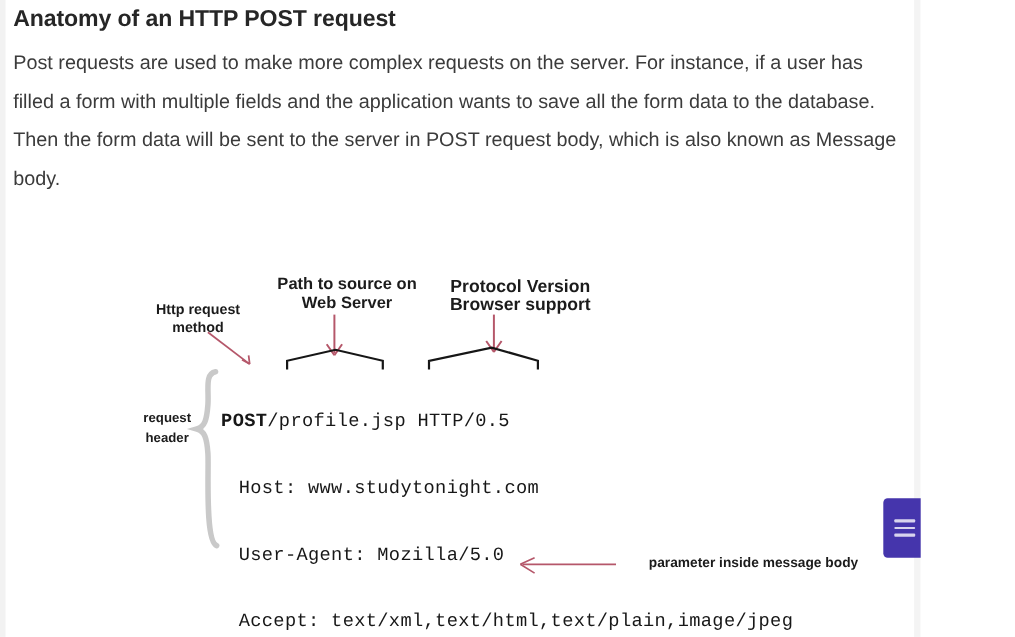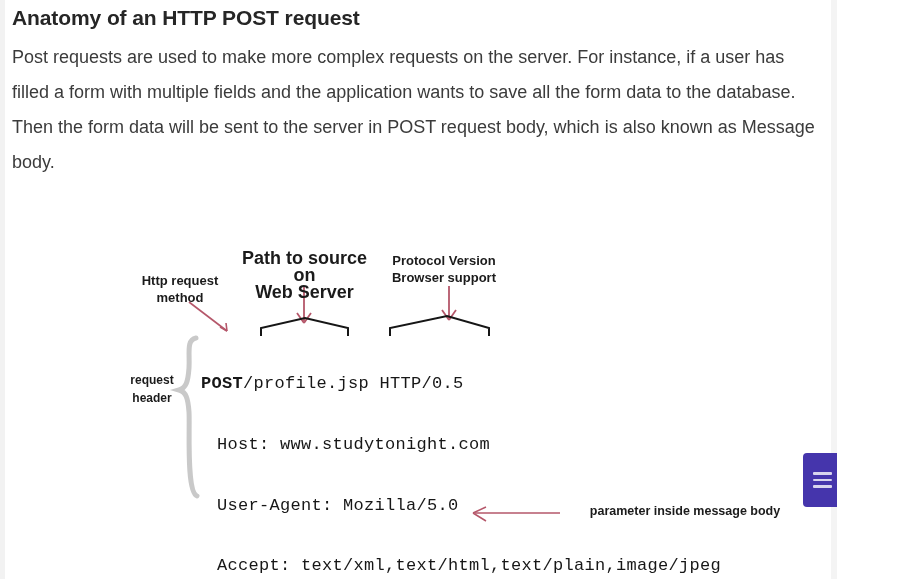--- a/index.html
+++ b/index.html
@@ -59,22 +59,22 @@
   .ann {
     position: absolute;
     font-family: "Liberation Sans", sans-serif;
     font-weight: bold;
     color: #1b1b1b;
     text-align: center;
     line-height: 17px;
     white-space: pre-line;
   }
   .ann-method   { left: 120px; top: 44px;  width: 120px; font-size: 13px; }
-  .ann-path     { left: 237px; top: 22px;  width: 135px; font-size: 18px; }
-  .ann-protocol { left: 374px; top: 24px;  width: 140px; font-size: 13px; }
+  .ann-path     { left: 248px; top: 22px;  width: 135px; font-size: 15px; }
+  .ann-protocol { left: 403px; top: 24px;  width: 140px; font-size: 16px; }
   .ann-reqhdr   { left: 112px; top: 143px; width: 80px;  font-size: 12px; line-height: 18px; }
   .ann-param    { left: 570px; top: 275px; width: 230px; font-size: 12.5px; text-align: center; }
 
   .req-block {
     position: absolute;
     left: 201px; top: 106px;
     font-family: "Liberation Mono", monospace;
     font-size: 17px;
     line-height: 20.2px;
     color: #171717;

